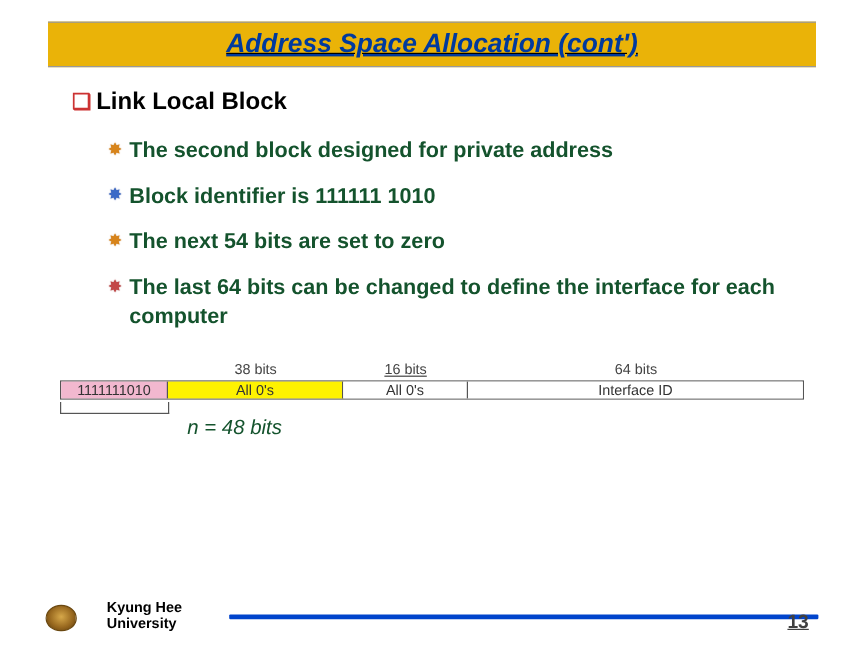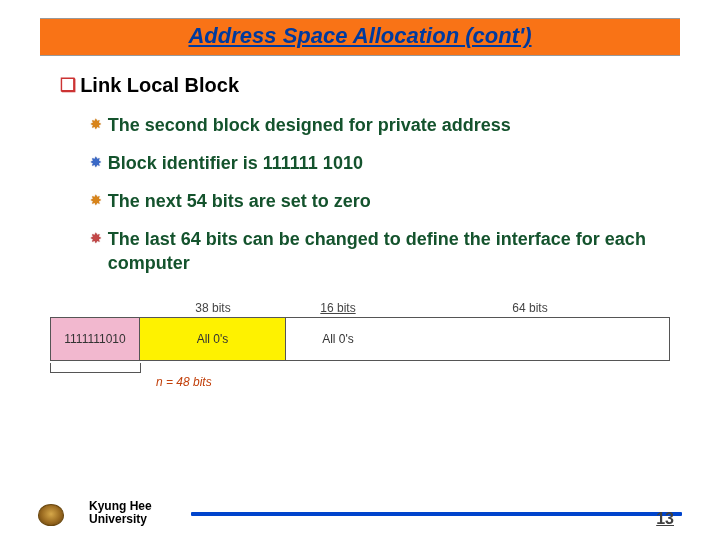--- a/index.html
+++ b/index.html
@@ -6,25 +6,26 @@
   body {
     width: 720px;
     height: 540px;
     background: #fff;
     font-family: Arial, Helvetica, sans-serif;
     position: relative;
     overflow: hidden;
   }
   .title-bar {
     margin: 18px 40px 0 40px;
-    background: #f97316;
+    background: #eab308;
     border-top: 1px solid #999;
     border-bottom: 1px solid #999;
     padding: 4px 0 6px 0;
     text-align: center;
+    text-decoration: underline;
   }
   .title-text {
     color: #003a9e;
     font-weight: bold;
     font-style: italic;
     font-size: 22px;
     text-decoration: underline;
   }
   .content {
     padding: 18px 60px 0 60px;
@@ -81,22 +82,23 @@
   .dim-cell {
     text-align: center;
     padding-bottom: 2px;
   }
   .dim-cell.w1 { width: 90px; }
   .dim-cell.w2 { width: 146px; }
   .dim-cell.w3 { width: 104px; text-decoration: underline; }
   .dim-cell.w4 { width: 280px; }
   .box-row {
     display: flex;
-    height: 44px;
+    height: 16px;
     border: 1px solid #555;
+    align-items: center;
   }
   .box {
     display: flex;
     align-items: center;
     justify-content: center;
     font-size: 12px;
     border-right: 1px solid #555;
   }
   .box:last-child { border-right: none; }
   .box.pink { background: #f2b8cf; width: 89px; color: #333; }
@@ -109,23 +111,23 @@
   }
   .bracket {
     width: 91px;
     height: 10px;
     border-left: 1px solid #555;
     border-right: 1px solid #555;
     border-bottom: 1px solid #555;
     position: relative;
   }
   .n-label {
-    font-size: 12px;
+    font-size: 17px;
     font-style: italic;
-    color: #c2410c;
+    color: #14532d;
     margin-left: 106px;
     margin-top: 2px;
   }
   .footer {
     position: absolute;
     left: 0;
     right: 0;
     bottom: 14px;
     padding: 0 38px;
   }
@@ -204,20 +206,21 @@
   <div class="dim-row">
     <div class="dim-cell w1"></div>
     <div class="dim-cell w2">38 bits</div>
     <div class="dim-cell w3">16 bits</div>
     <div class="dim-cell w4">64 bits</div>
   </div>
   <div class="box-row">
     <div class="box pink">1111111010</div>
     <div class="box yellow">All 0's</div>
     <div class="box white1">All 0's</div>
+    <div class="box white2">Interface ID</div>
   </div>
   <div class="under-row">
     <div class="bracket"></div>
   </div>
   <div class="n-label">n = 48 bits</div>
 </div>
 
 <div class="footer">
   <div class="footer-inner">
     <div class="logo"></div>

